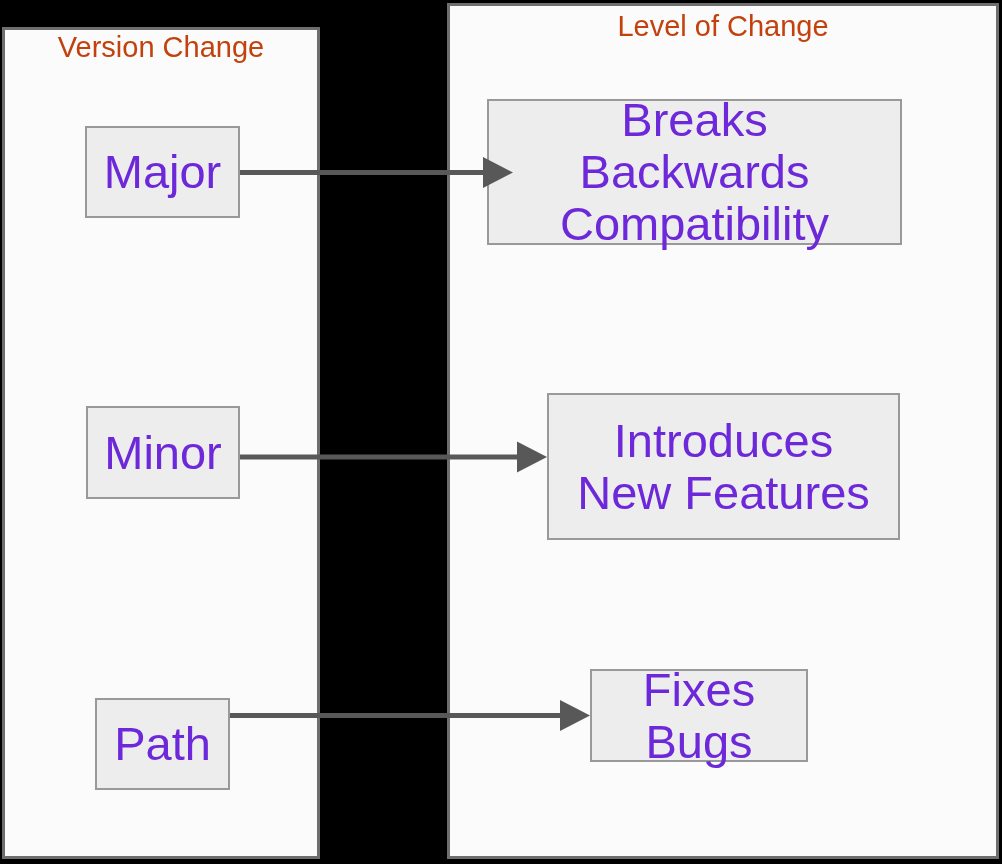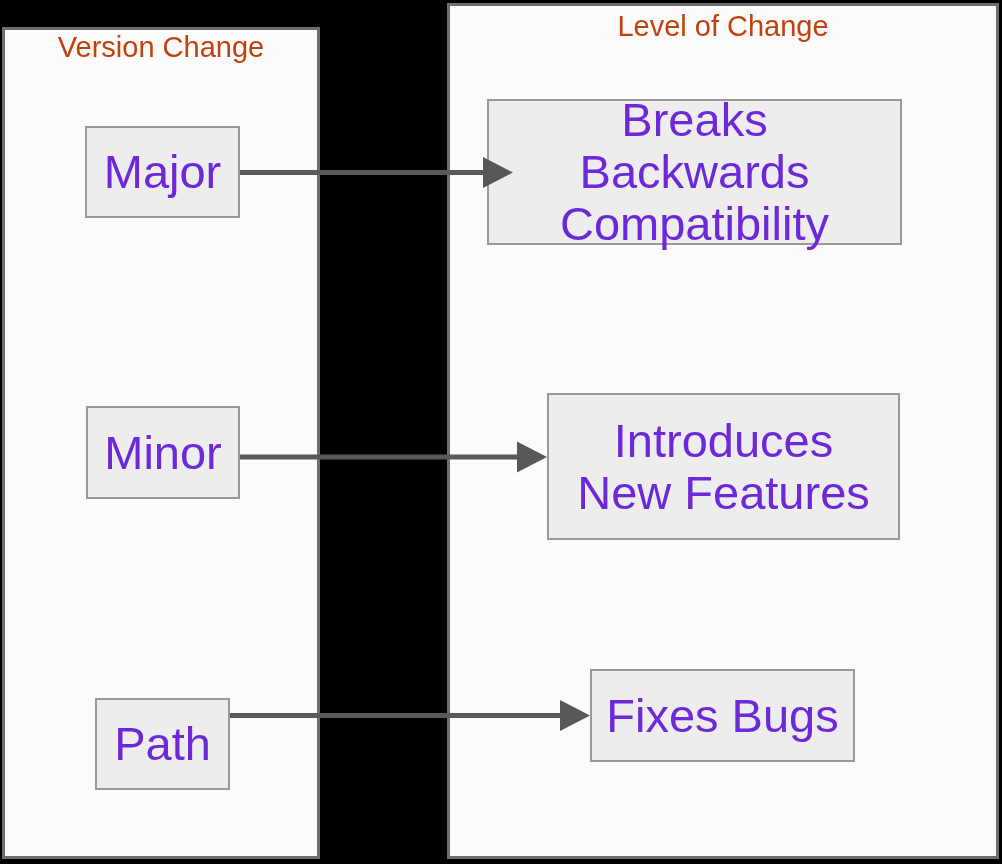--- a/index.html
+++ b/index.html
@@ -59,21 +59,21 @@
     font-size: 47px;
     line-height: 1.1;
     color: #6d28d9;
     padding: 0 14px;
   }
   .node-major    { left: 85px;  top: 126px; width: 155px; height: 92px;  }
   .node-minor    { left: 86px;  top: 406px; width: 154px; height: 93px;  }
   .node-path     { left: 95px;  top: 698px; width: 135px; height: 92px;  }
   .node-breaks   { left: 487px; top: 99px;  width: 415px; height: 146px; }
   .node-features { left: 547px; top: 393px; width: 353px; height: 147px; }
-  .node-fixes    { left: 590px; top: 669px; width: 265px; height: 93px;  }
+  .node-fixes    { left: 590px; top: 669px; width: 218px; height: 93px;  }
   .edges-layer {
     position: absolute;
     left: 0;
     top: 0;
     width: 1002px;
     height: 864px;
     pointer-events: none;
   }
   .edge-line { stroke: #585858; stroke-width: 5; }
   .edge-head { fill: #585858; }

